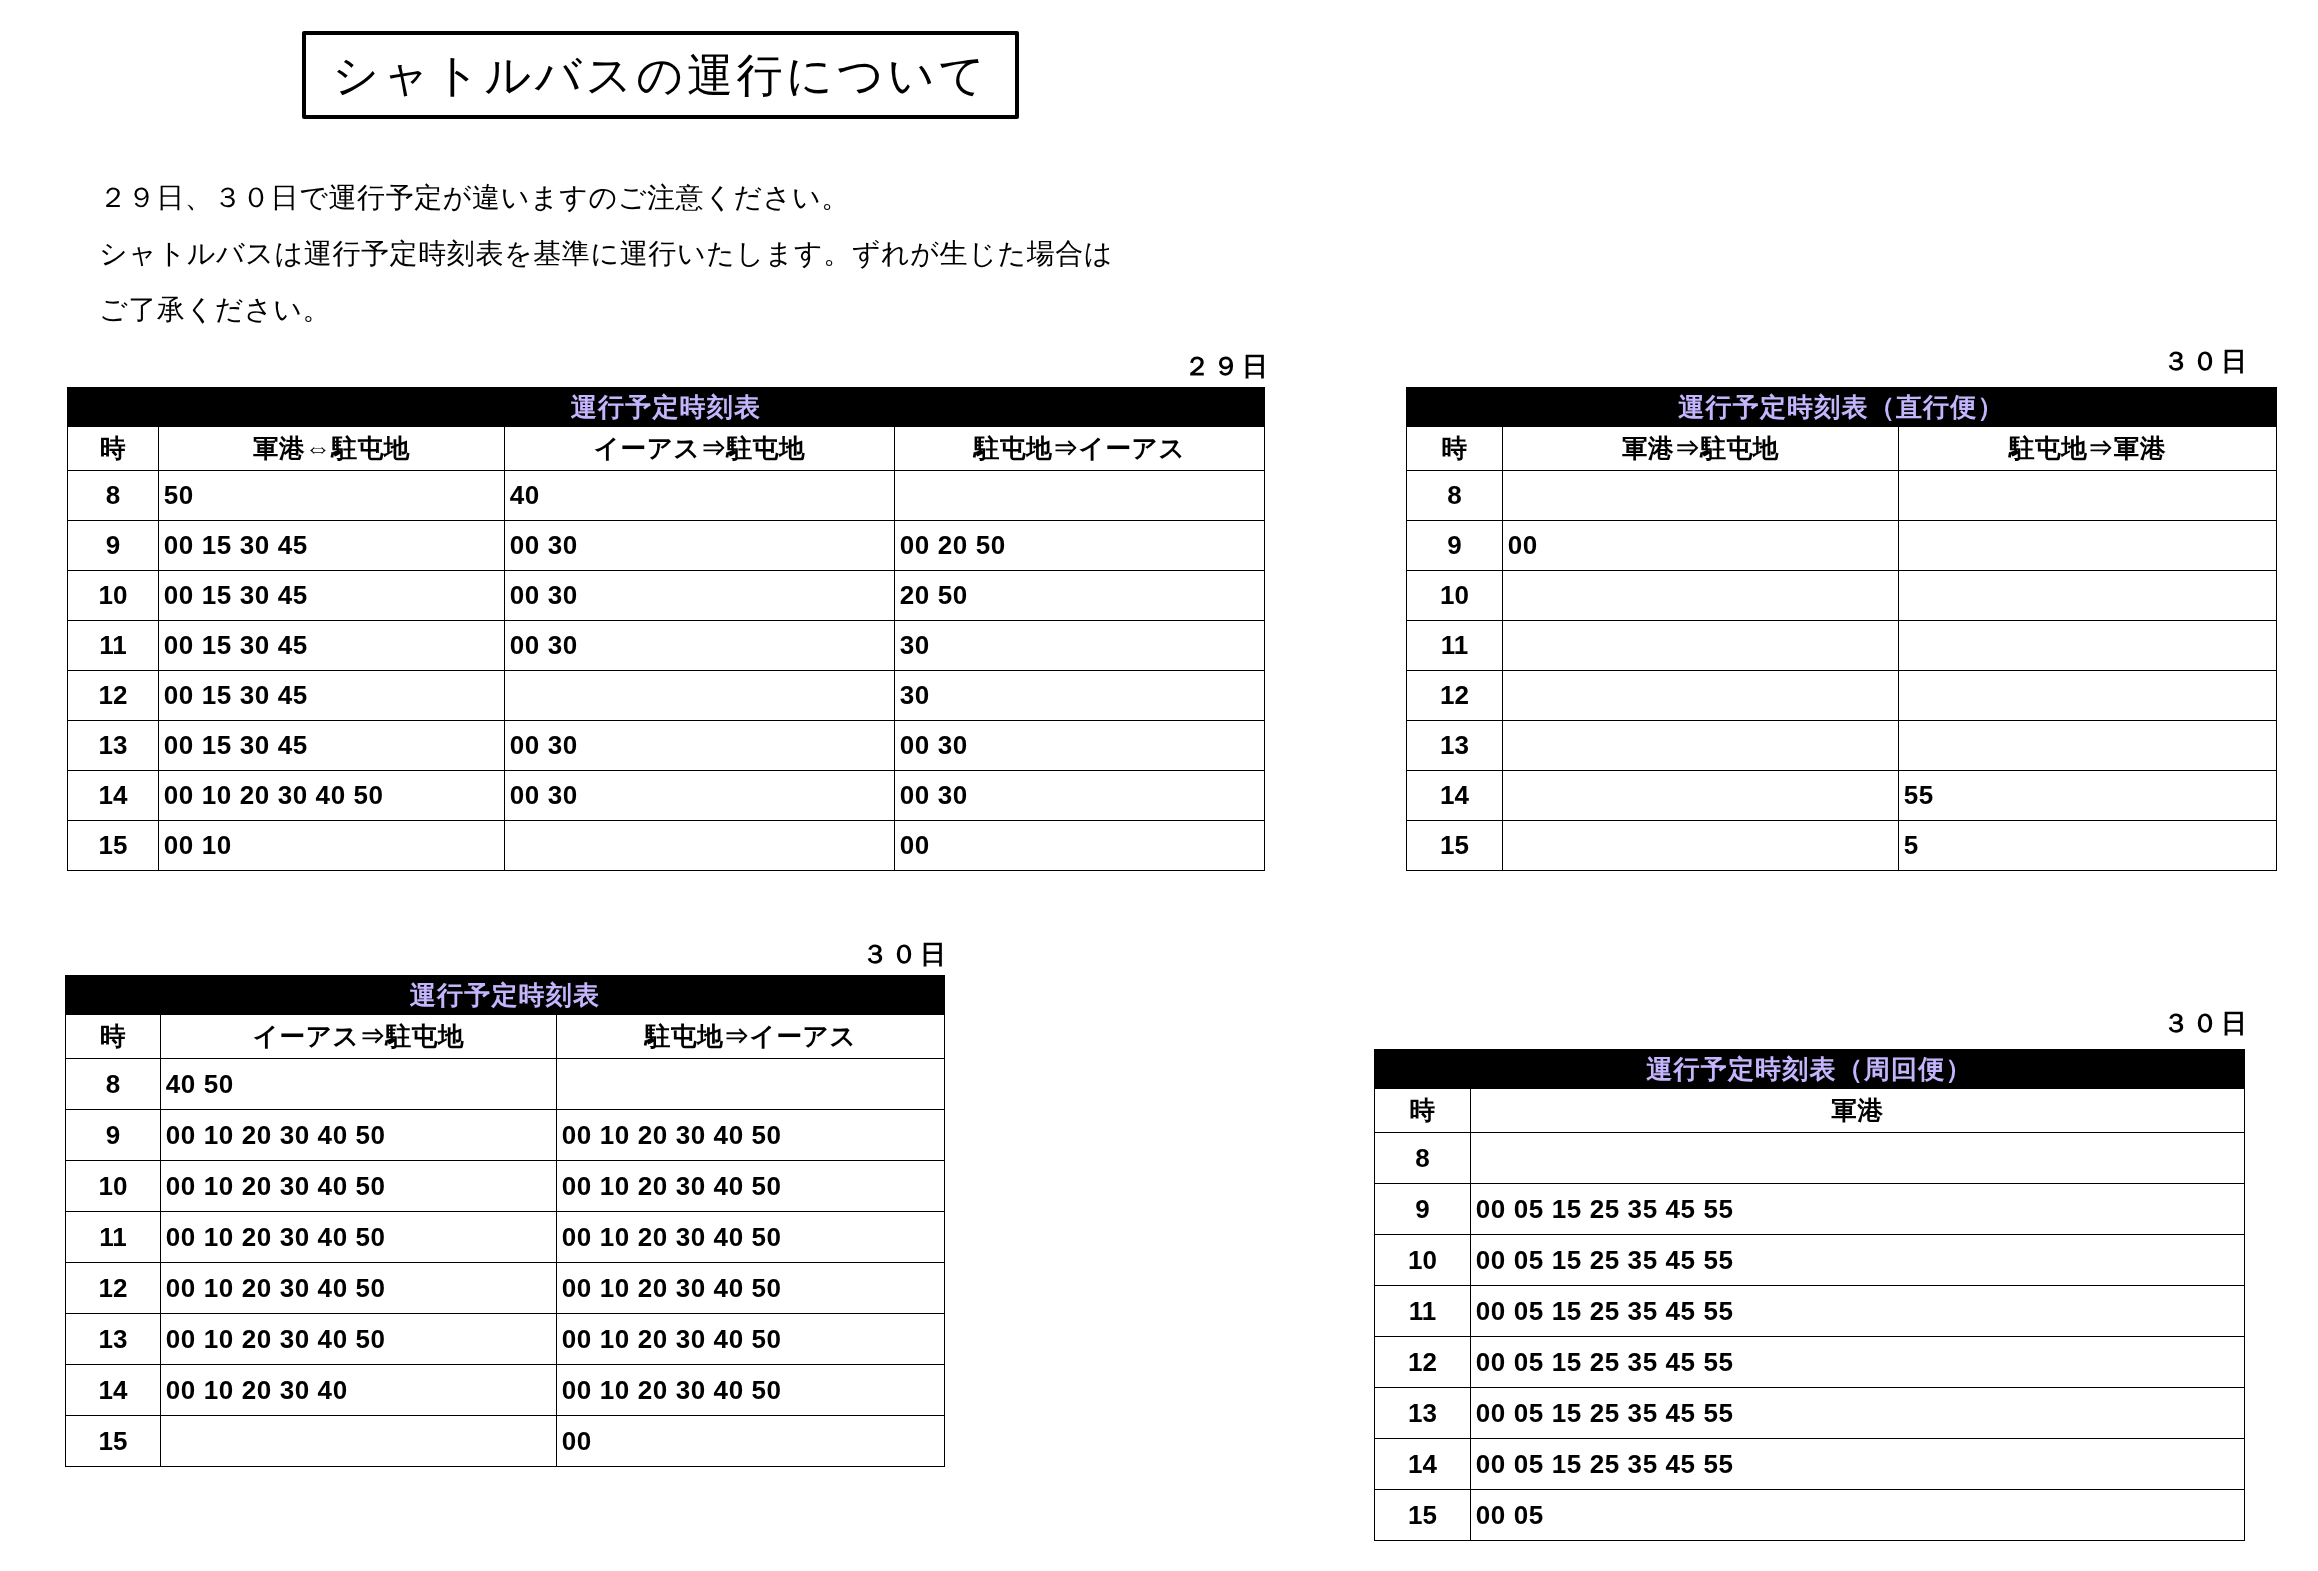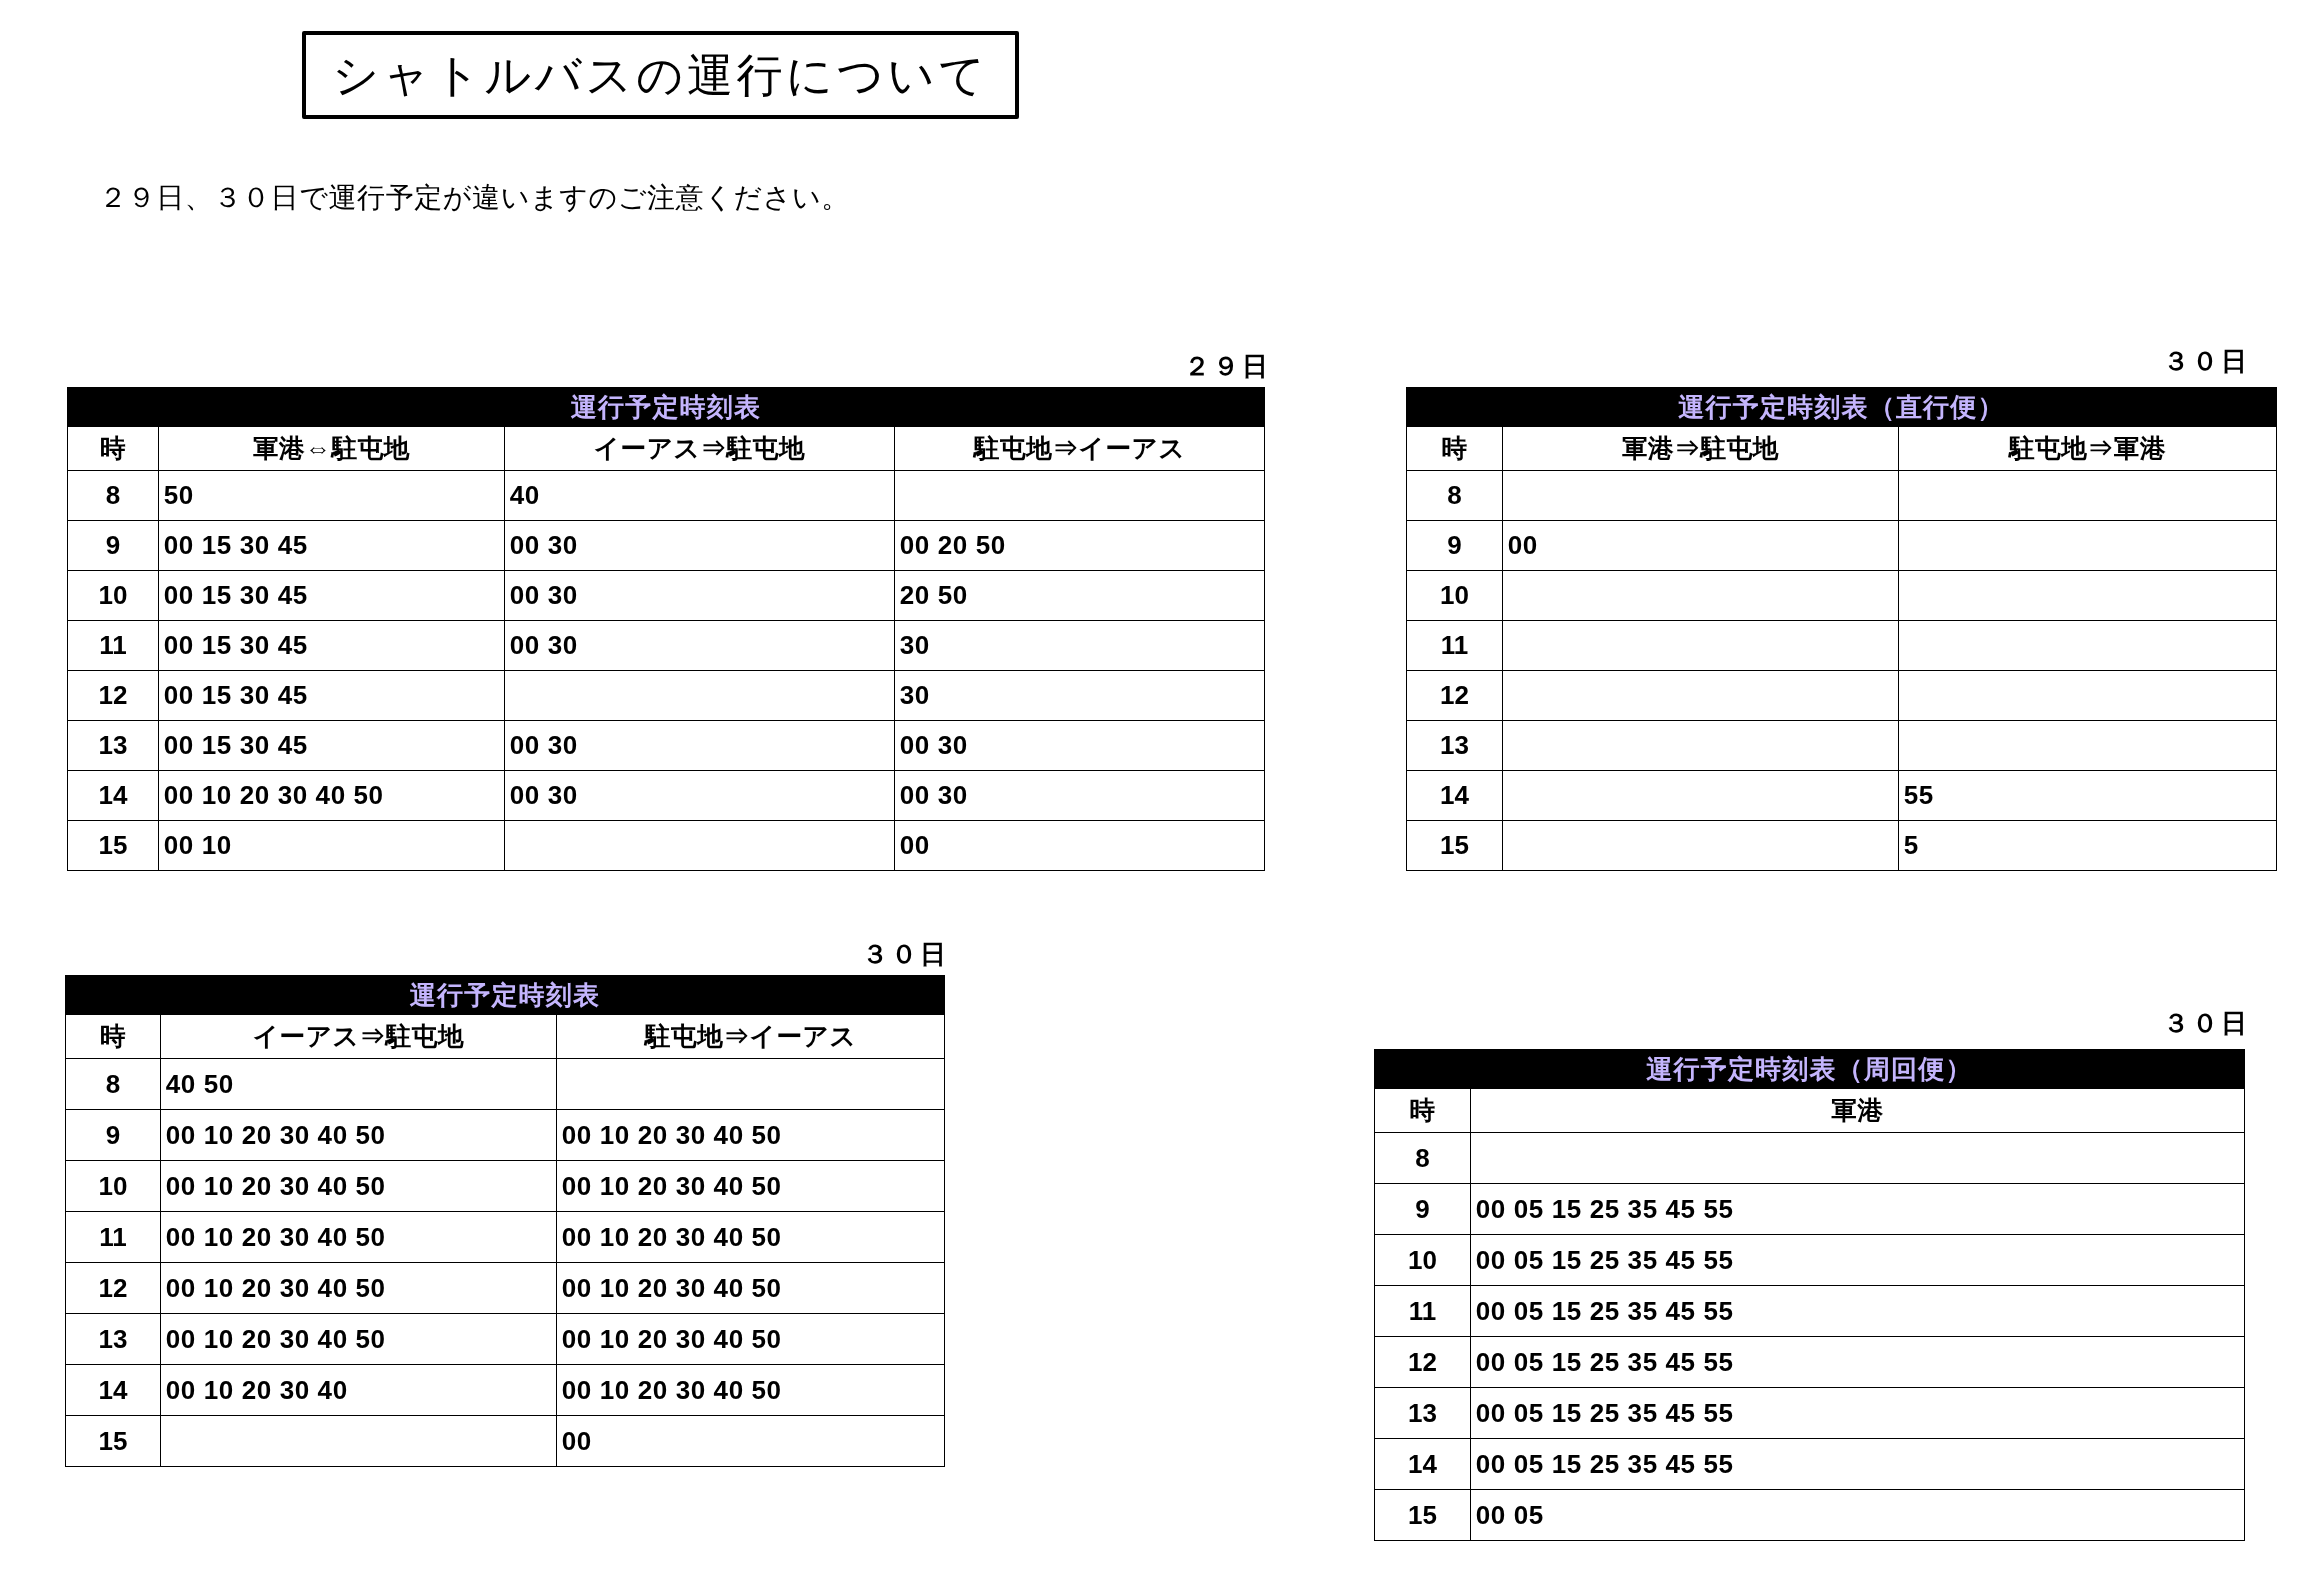--- a/index.html
+++ b/index.html
@@ -117,20 +117,22 @@
 </style>
 </head>
 <body>
 
 <div class="title-box">
   <div class="title-text">シャトルバスの運行について</div>
 </div>
 
 <div class="intro">
   <p>２９日、３０日で運行予定が違いますのご注意ください。</p>
+  <p>シャトルバスは運行予定時刻表を基準に運行いたします。ずれが生じた場合は</p>
+  <p>ご了承ください。</p>
 </div>
 
 <div class="day-label" style="left:1184px; top:349px;">２９日</div>
 <div class="day-label" style="left:2163px; top:344px;">３０日</div>
 <div class="day-label" style="left:862px; top:937px;">３０日</div>
 <div class="day-label" style="left:2163px; top:1006px;">３０日</div>
 
 <table class="sched" id="table-29">
   <colgroup>
       <col style="width:91px">

